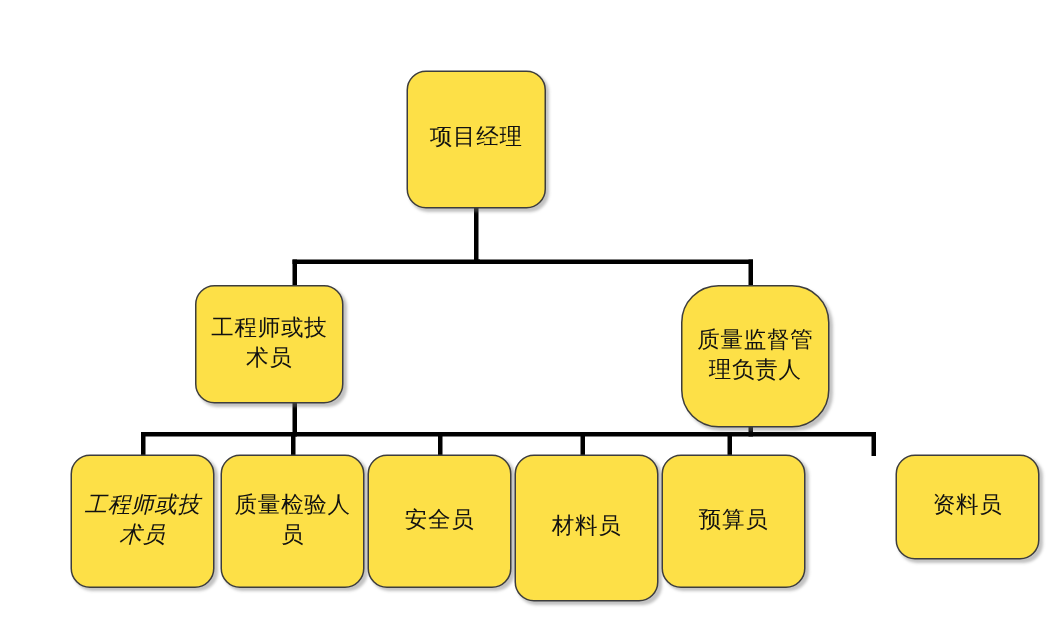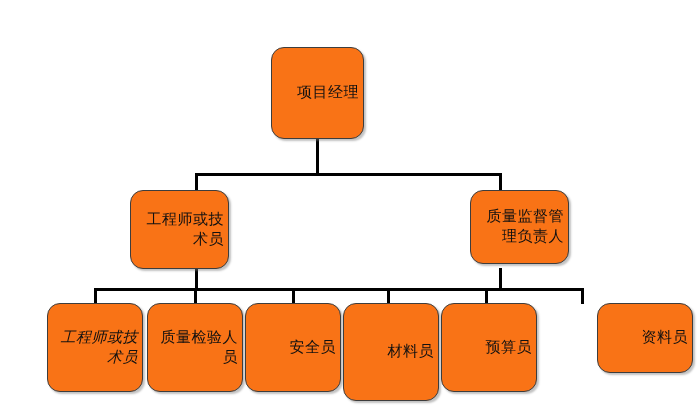--- a/index.html
+++ b/index.html
@@ -11,27 +11,27 @@
     position: relative;
     width: 699px;
     height: 414px;
     background: #ffffff;
     overflow: hidden;
     font-family: "Liberation Serif", "DejaVu Serif", serif;
   }
   .node {
     position: absolute;
     box-sizing: border-box;
-    background: #f97316;
+    background: #fde047;
     border: 1px solid #3d3d3d;
     border-radius: 13px;
     display: flex;
     align-items: center;
     justify-content: center;
-    text-align: right;
+    text-align: center;
     color: #111111;
     font-size: 15px;
     line-height: 1.32;
     letter-spacing: 0.5px;
     box-shadow: 2px 2px 2px rgba(120,120,120,0.45);
     z-index: 2;
     padding: 2px 4px;
   }
   .node-label {
     display: block;
@@ -67,21 +67,21 @@
   <div class="conn conn-v" style="left:485px; top:288px; width:3px; height:16px;"></div>
   <div class="conn conn-v" style="left:581px; top:288px; width:3px; height:16px;"></div>
 
   <div class="node" style="left:271px; top:47px; width:93px; height:92px;">
     <span class="node-label">项目经理</span>
   </div>
 
   <div class="node" style="left:130px; top:190px; width:99px; height:79px;">
     <span class="node-label">工程师或技术员</span>
   </div>
-  <div class="node" style="left:470px; top:190px; width:99px; height:74px;">
+  <div class="node" style="left:454px; top:190px; width:99px; height:95px;border-radius:25px;">
     <span class="node-label">质量监督管理负责人</span>
   </div>
 
   <div class="node" style="left:47px; top:303px; width:96px; height:89px;font-style:italic;">
     <span class="node-label">工程师或技术员</span>
   </div>
   <div class="node" style="left:147px; top:303px; width:96px; height:89px;">
     <span class="node-label">质量检验人员</span>
   </div>
   <div class="node" style="left:245px; top:303px; width:96px; height:89px;">

